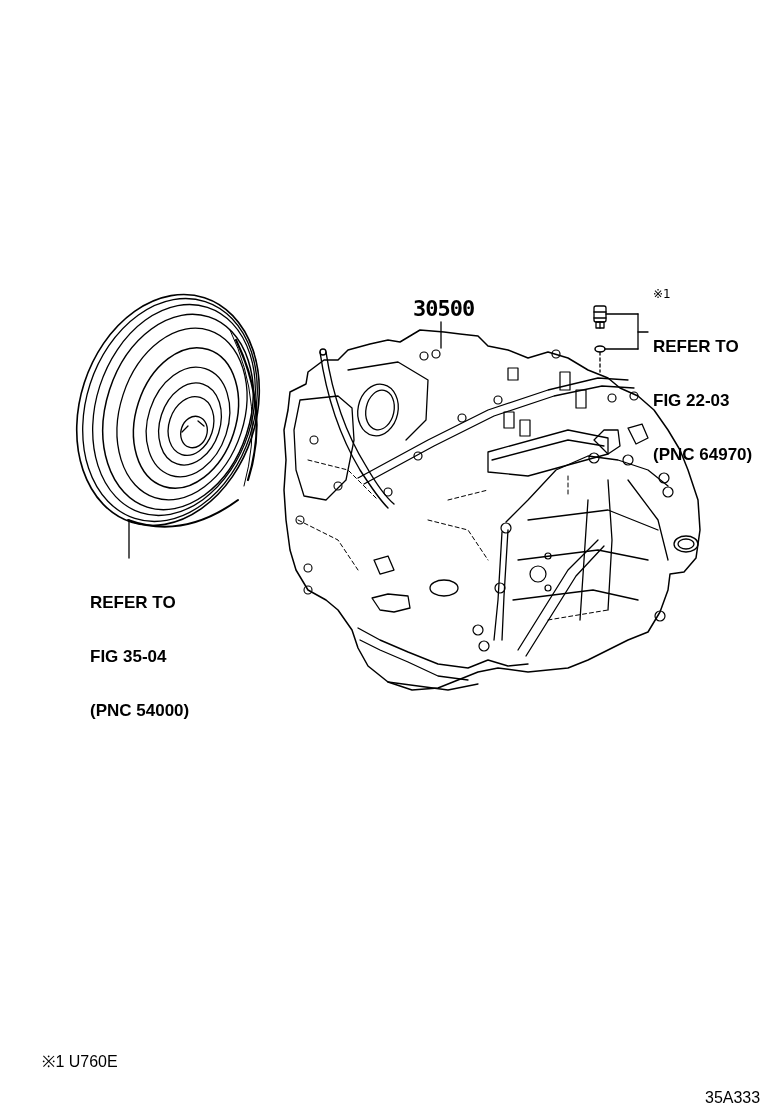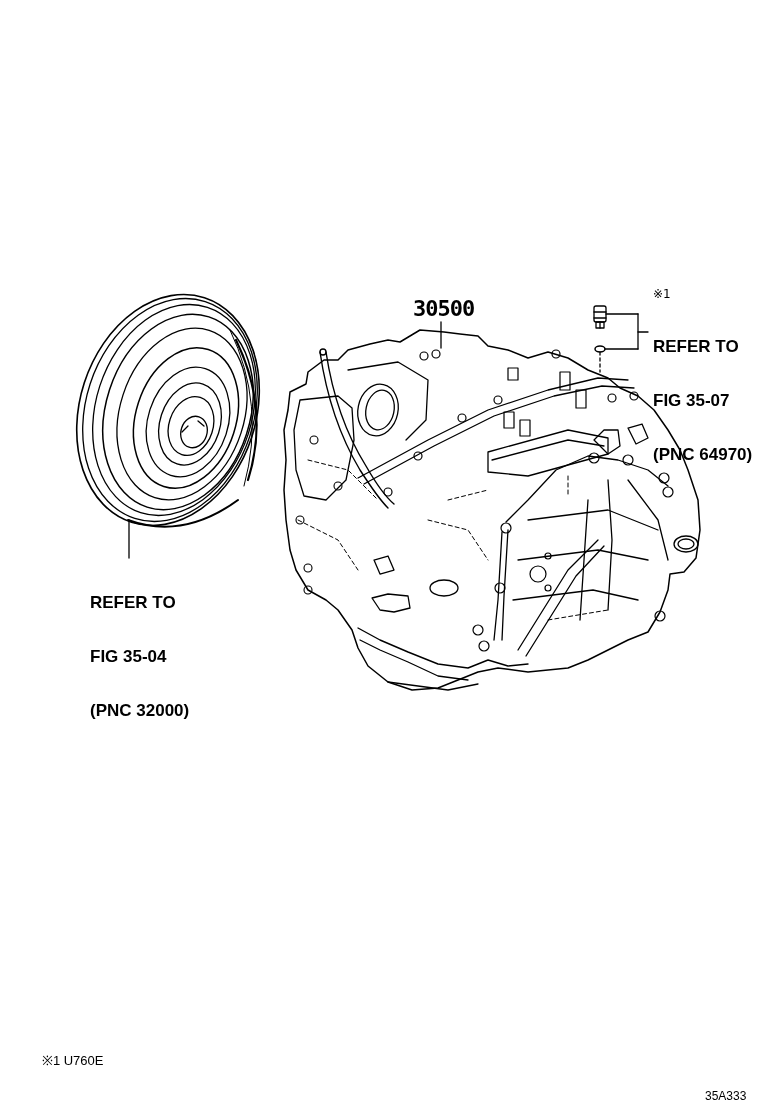--- a/index.html
+++ b/index.html
@@ -5,22 +5,22 @@
     html, body { margin: 0; padding: 0; background: #ffffff; }
     body { width: 760px; height: 1112px; position: relative; overflow: hidden;
            font-family: "DejaVu Sans Mono", monospace; color: #000; }
     .canvas { position: absolute; left: 8px; top: 0; width: 760px; height: 1003px; }
     svg.drawing { position: absolute; left: 0; top: 0; }
     .callout { position: absolute; white-space: pre; line-height: 1; }
     .part-label { font-family: "DejaVu Sans Mono", monospace; font-weight: bold; font-size: 22px; letter-spacing: -1px; }
     .ref-block { font-family: Liberation Sans, sans-serif; font-size: 17px; font-weight: bold; }
     .ref-block div { height: 20px; line-height: 20px; }
     .note-mark { font-family: "DejaVu Sans", sans-serif; font-size: 12px; }
-    .footer-note { font-family: "Liberation Sans", sans-serif; font-size: 13px; }
-    .fig-code { font-family: "Liberation Sans", sans-serif; font-size: 12px; }
+    .footer-note { font-family: "Liberation Sans", sans-serif; font-size: 16px; }
+    .fig-code { font-family: "Liberation Sans", sans-serif; font-size: 16px; }
   </style>
 </head>
 <body>
 
 <div class="canvas">
 
   <svg class="drawing" width="760" height="1112" viewBox="0 0 760 1112" fill="none" stroke="#000" stroke-width="1.3" stroke-linejoin="round" stroke-linecap="round">
 
     <g>
       <ellipse cx="160" cy="410" rx="88" ry="118" transform="rotate(18 160 410)" stroke-width="1.6"></ellipse>
@@ -163,27 +163,27 @@
       <line x1="630" y1="332" x2="640" y2="332"></line>
       <line x1="592" y1="352" x2="592" y2="372" stroke-dasharray="3 3"></line>
     </g>
   </svg>
 
   <div class="callout part-label" style="left:405px; top:298px;">30500</div>
 
   <div class="callout ref-block" style="left:82px; top:559px;">
     <div>REFER TO</div>
     <div>FIG 35-04</div>
-    <div>(PNC 32000)</div>
+    <div>(PNC 54000)</div>
   </div>
 
   <div class="callout note-mark" style="left:645px; top:288px;">※1</div>
 
   <div class="callout ref-block" style="left:645px; top:303px;">
     <div>REFER TO</div>
-    <div>FIG 35-07</div>
+    <div>FIG 22-03</div>
     <div>(PNC 64970)</div>
   </div>
 
   <div class="callout footer-note" style="left:34px; top:1054px;">※1 U760E</div>
 
   <div class="callout fig-code" style="left:697px; top:1090px;">35A333</div>
 </div>
 
 </body></html>

